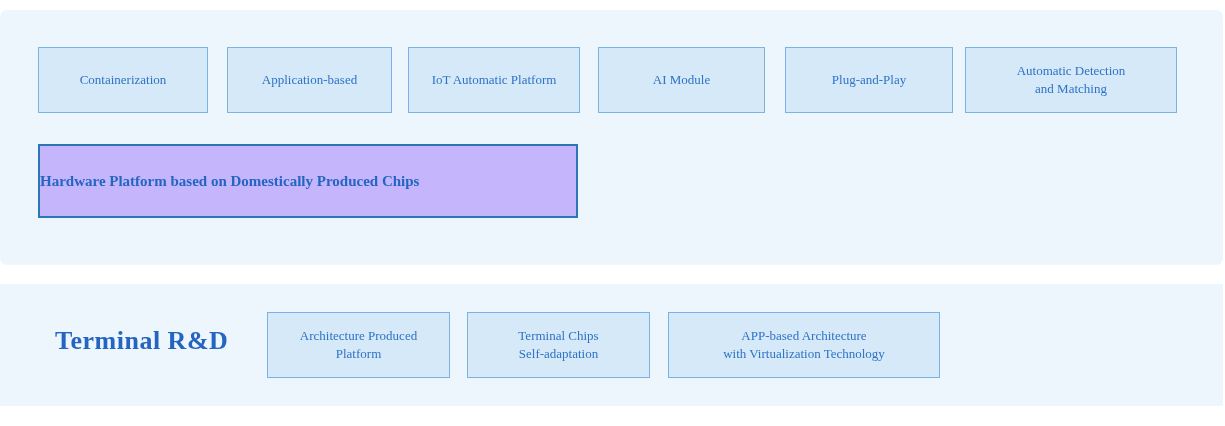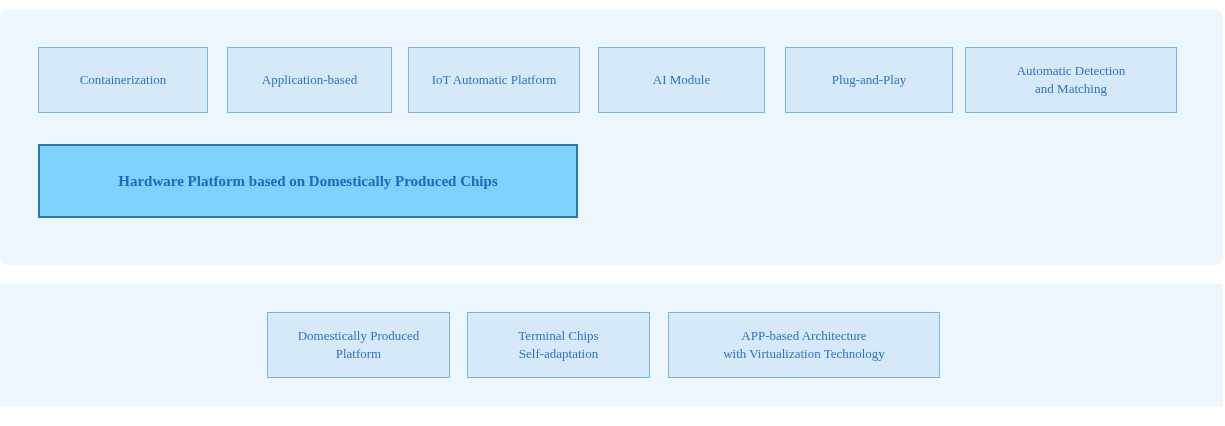--- a/index.html
+++ b/index.html
@@ -38,25 +38,24 @@
     font-size: 13px;
     line-height: 1.35;
   }
   .fbox span, .pbox span { white-space: pre-line; }
 
   .pbox {
     position: absolute;
     box-sizing: border-box;
     height: 74px;
     top: 134px;
-    background: #7dd3fc;
+    background: #c4b5fd;
     border: 2px solid var(--platform-border, #2e75b6);
     display: flex;
     align-items: center;
-    justify-content: center;
     text-align: center;
     color: var(--text-blue-bold, #2464c2);
     font-weight: bold;
     font-size: 15px;
   }
 
   .row-top .fbox { top: 37px; }
   .panel-bottom .fbox { top: 28px; }
 
   .panel-title {
@@ -94,23 +93,24 @@
     <div class="fbox" style="left:785px; width:168px">
       <span>Plug-and-Play</span>
     </div>
 
     <div class="pbox" style="left:38px;  width:540px">
       <span>Hardware Platform based on Domestically Produced Chips</span>
     </div>
   </section>
 
   <section class="panel panel-bottom">
+    <div class="panel-title">Terminal R&amp;D</div>
 
     <div class="fbox" style="left:267px; width:183px">
-      <span>Domestically Produced
+      <span>Architecture Produced
 Platform</span>
     </div>
     <div class="fbox" style="left:467px; width:183px">
       <span>Terminal Chips
 Self-adaptation</span>
     </div>
     <div class="fbox" style="left:668px; width:272px">
       <span>APP-based Architecture
 with Virtualization Technology</span>
     </div>

